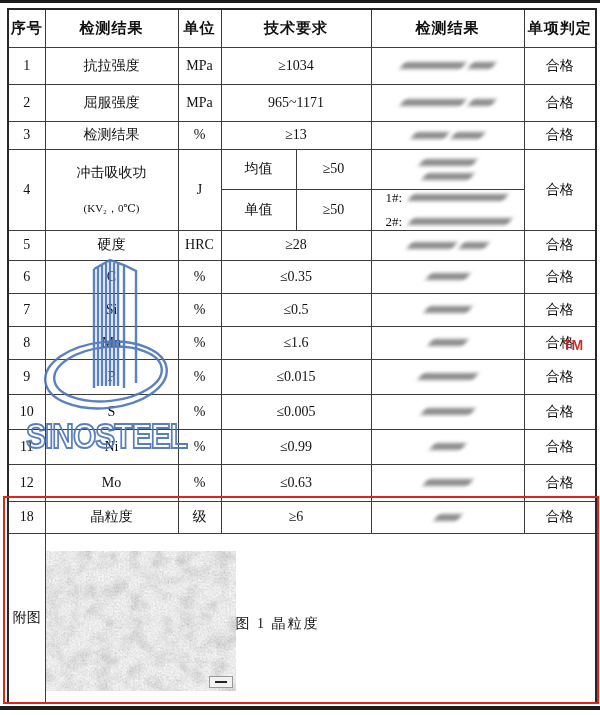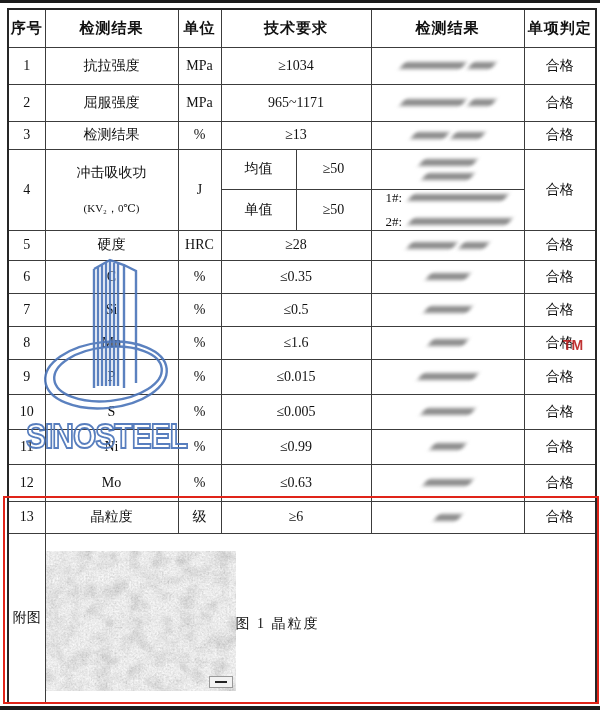--- a/index.html
+++ b/index.html
@@ -256,21 +256,21 @@
       <td colspan="2">≤0.63</td>
       <td>
         <span class="redact">
               <span class="bar" style="width:46px"></span>
             </span>
       </td>
       <td>合格</td>
     </tr>
 
     <tr style="height:32px">
-      <td>13</td>
+      <td>18</td>
       <td>晶粒度</td>
       <td>级</td>
       <td colspan="2">≥6</td>
       <td>
         <span class="redact">
               <span class="bar" style="width:24px"></span>
             </span>
       </td>
       <td>合格</td>
     </tr>

